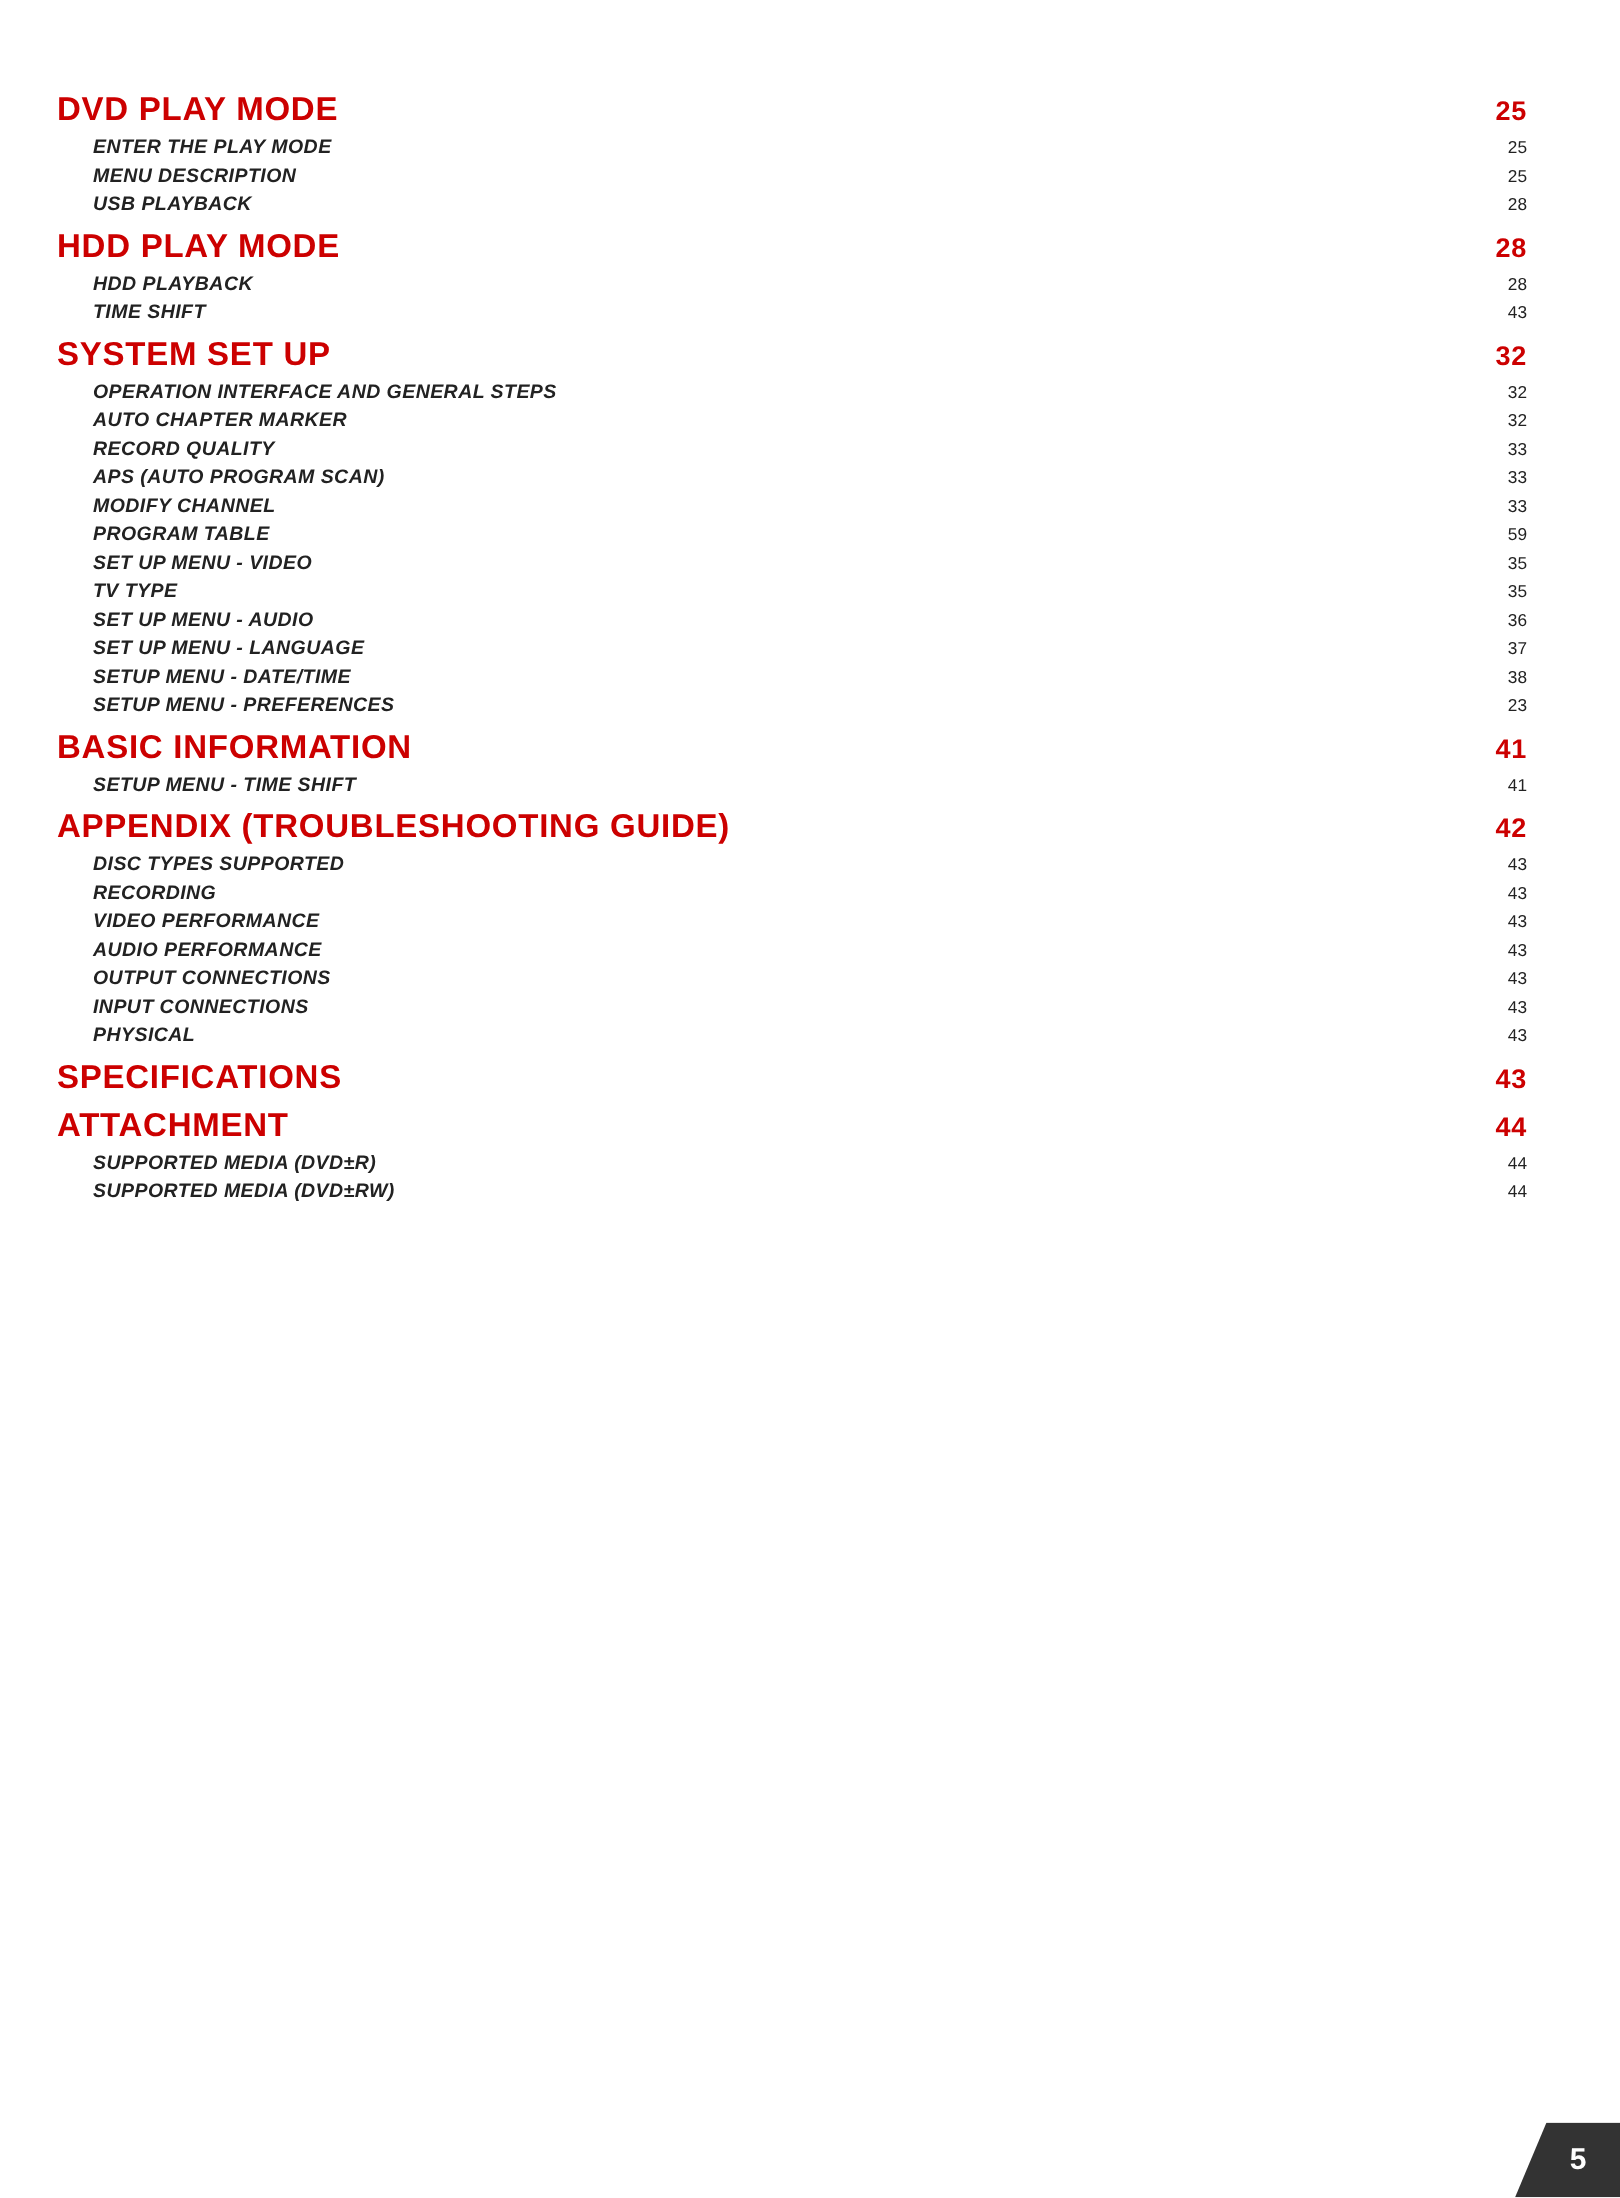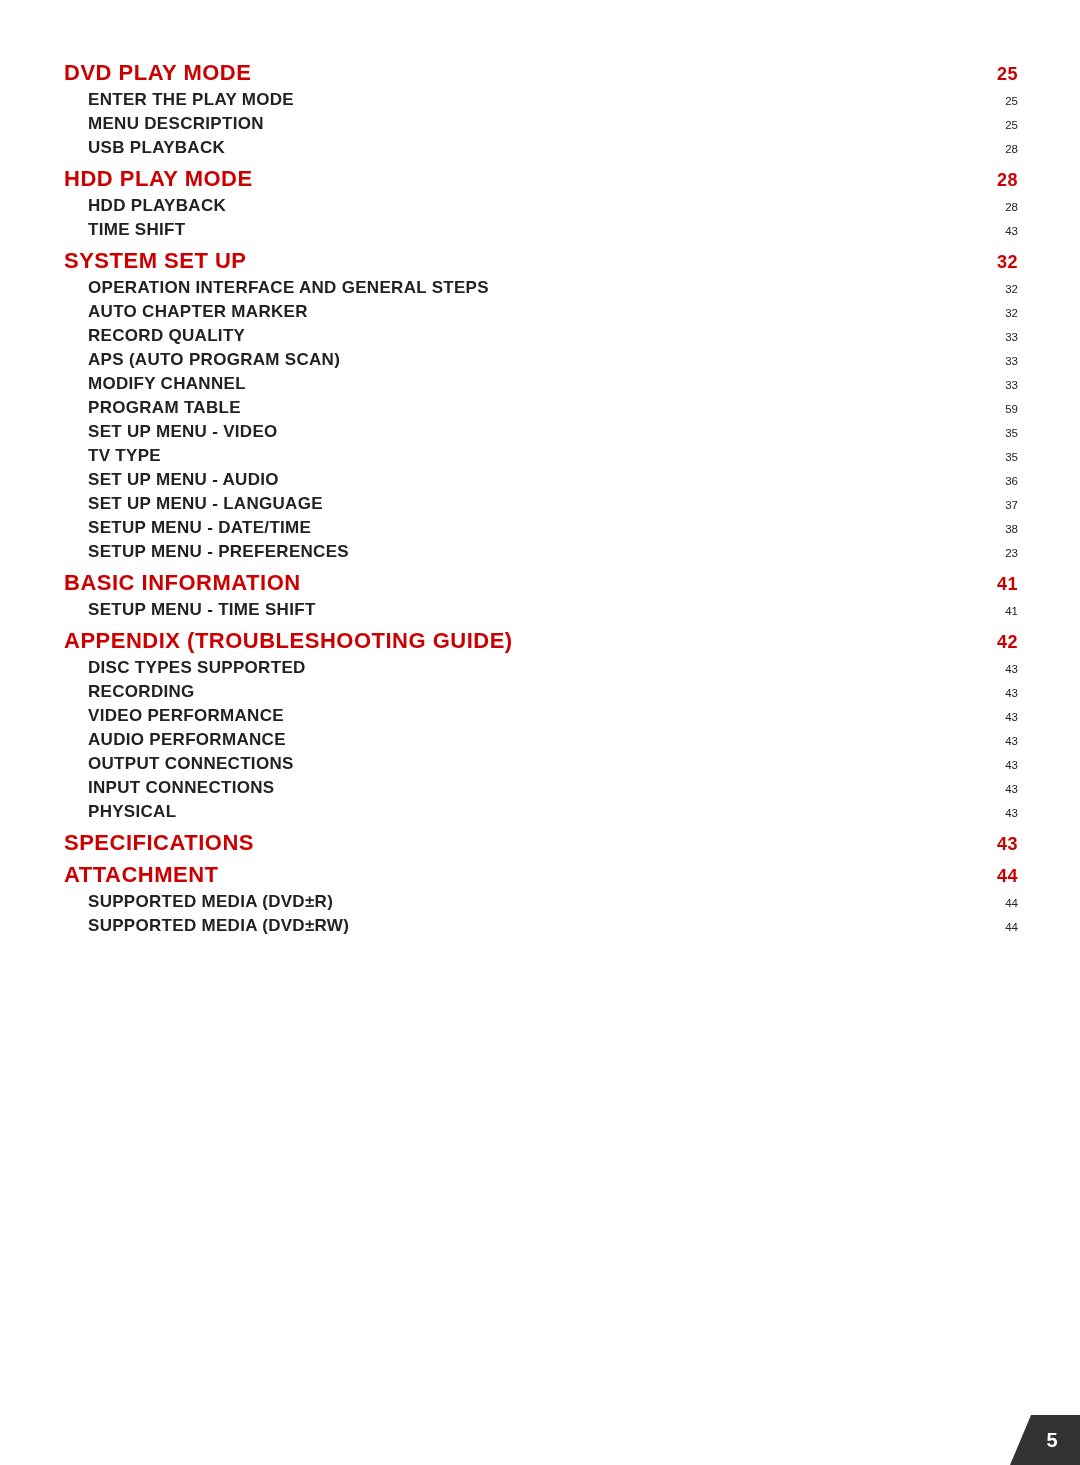--- a/index.html
+++ b/index.html
@@ -10,21 +10,21 @@
 
     body {
       background: #ffffff;
       font-family: Arial, Helvetica, sans-serif;
       width: 1080px;
       min-height: 1465px;
       position: relative;
     }
 
     .page-container {
-      padding: 60px 62px 80px 64px;
+      padding: 60px 62px 80px 38px;
       max-width: 1080px;
     }
 
     .toc-section {
       margin-bottom: 6px;
     }
 
     .toc-heading {
       font-size: 22px;
       font-weight: 900;
@@ -44,25 +44,26 @@
     }
 
     .toc-item {
       display: flex;
       justify-content: space-between;
       align-items: baseline;
       padding: 2px 0 2px 24px;
     }
 
     .toc-item-label {
-      font-size: 17px;
+      font-size: 13px;
       font-weight: 700;
       color: #222222;
       text-transform: uppercase;
       letter-spacing: 0.3px;
+      font-style: italic;
     }
 
     .toc-item-page {
       font-size: 11.5px;
       font-weight: 400;
       color: #222222;
       min-width: 30px;
       text-align: right;
     }
 

